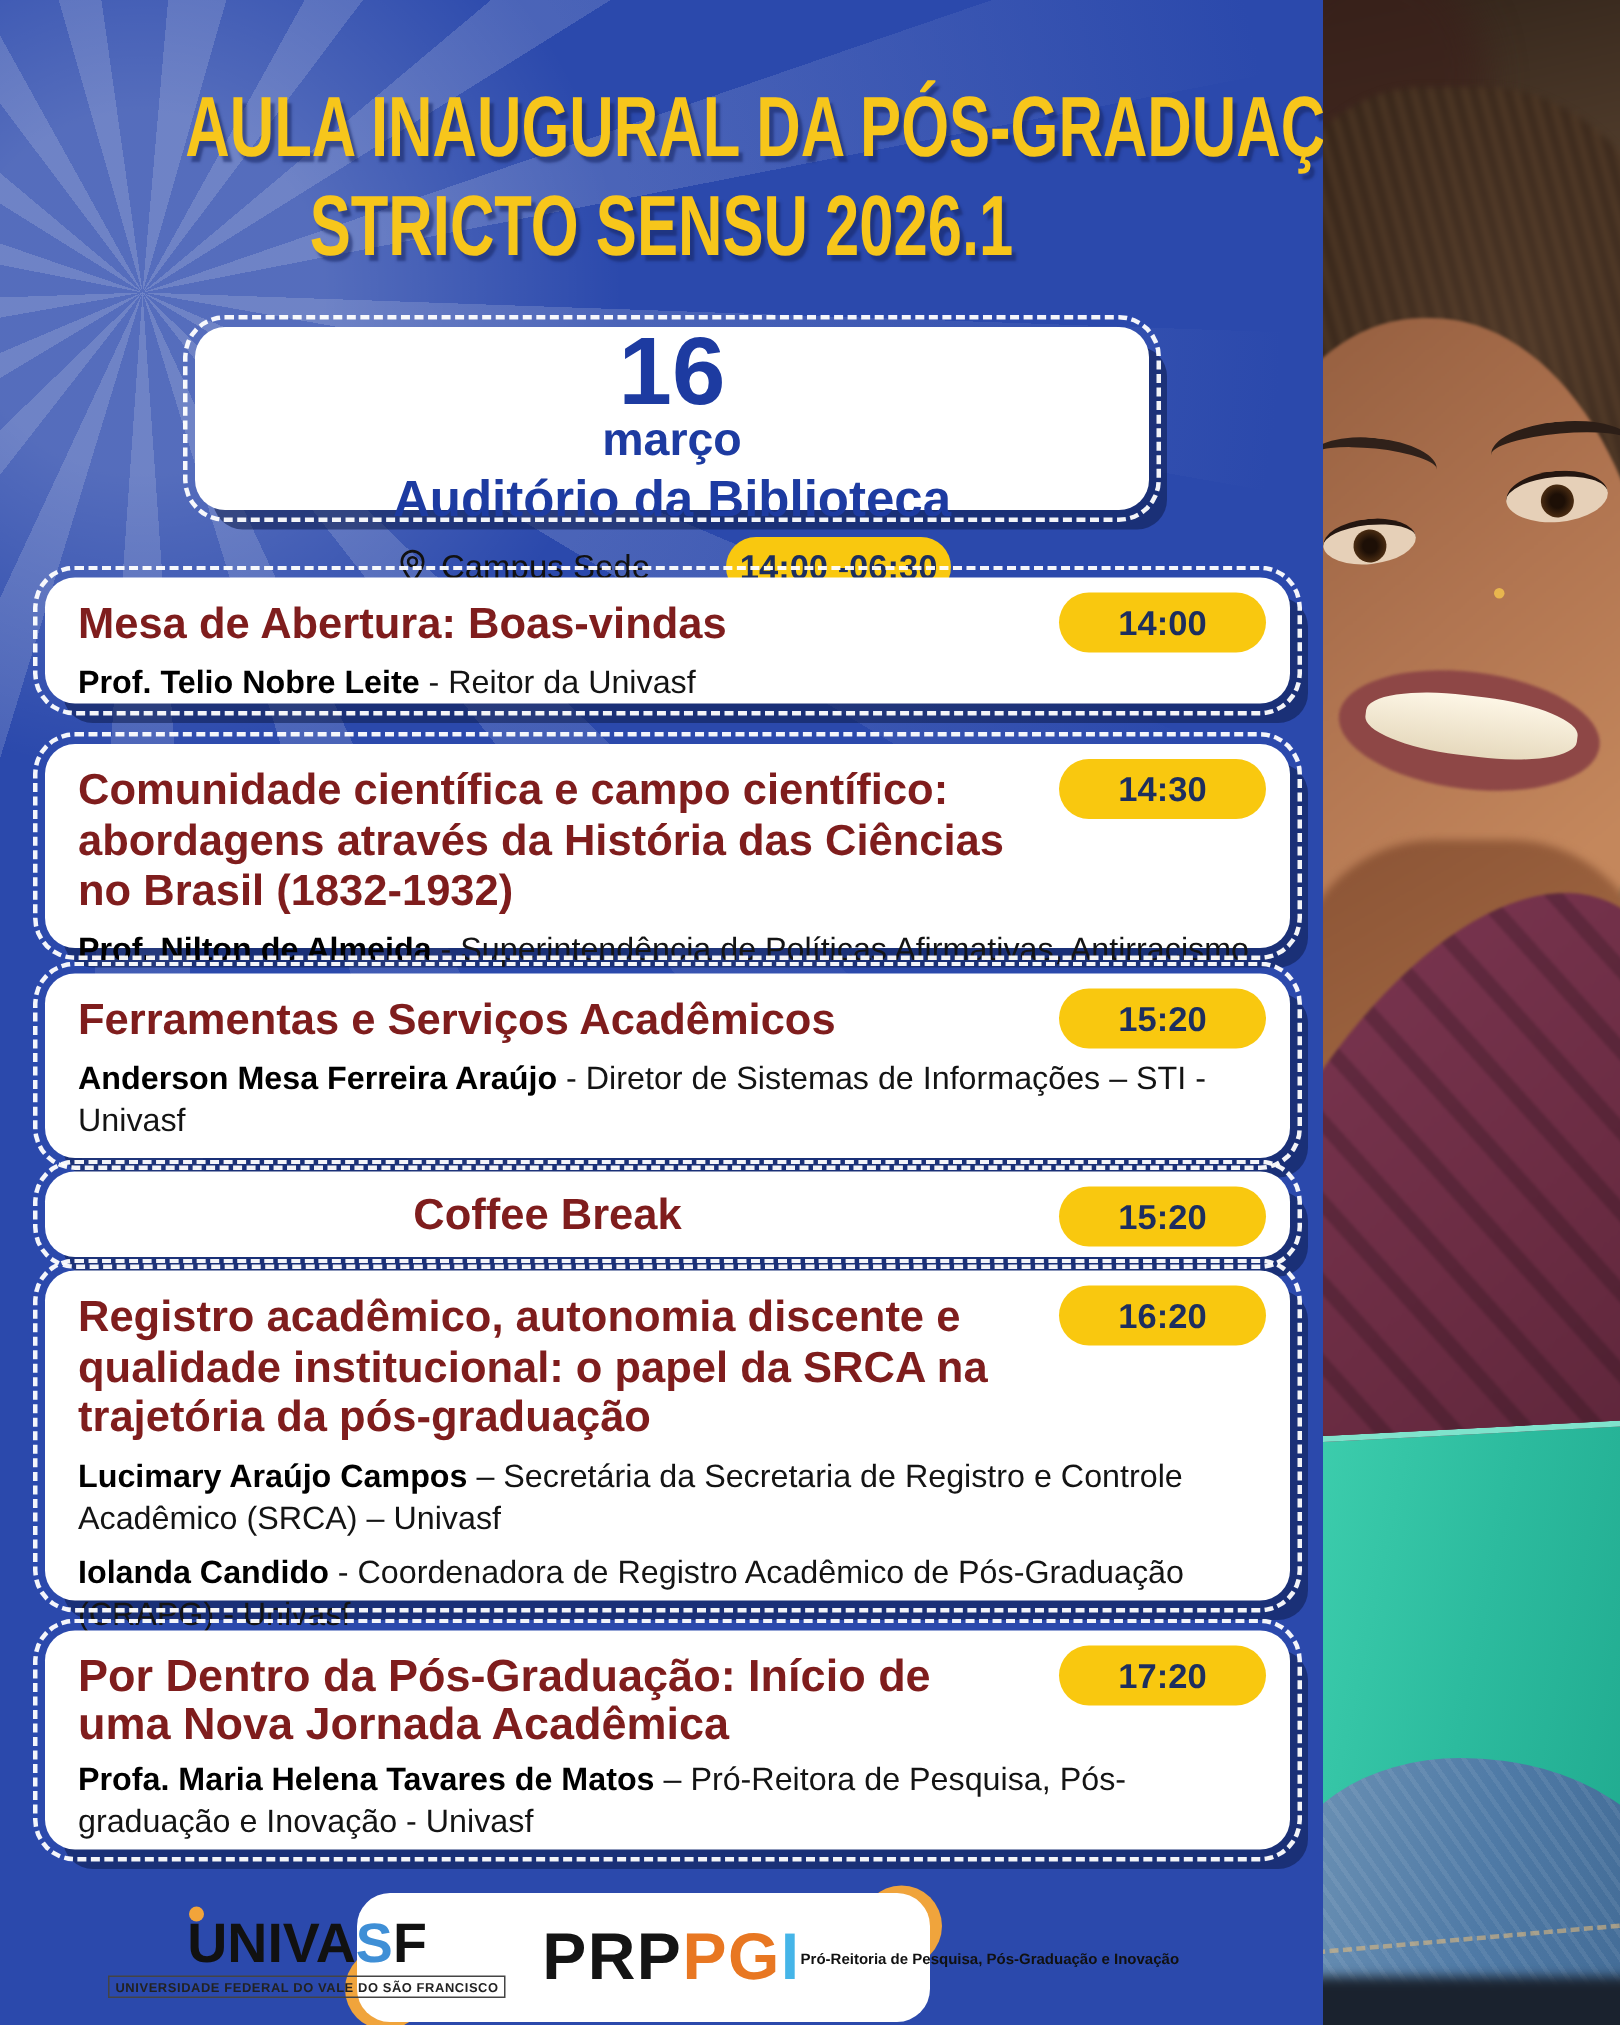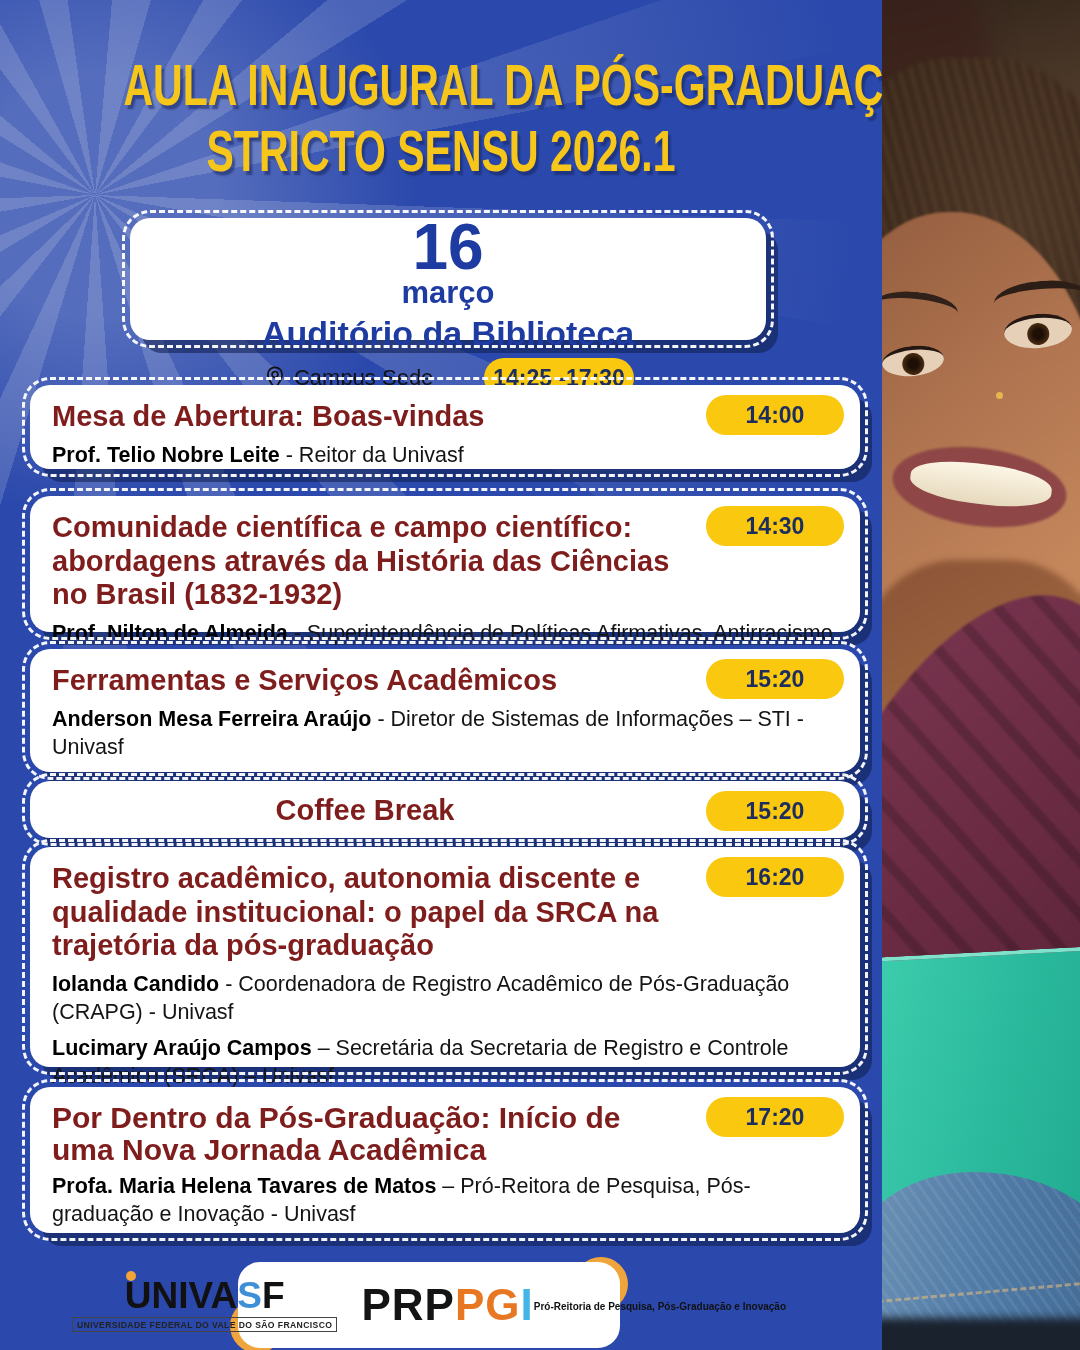--- a/index.html
+++ b/index.html
@@ -152,21 +152,21 @@
   <div class="date-divider"></div>
   <div class="date-right">
     <div class="venue">Auditório da Biblioteca</div>
     <div class="venue-row">
       <div class="campus">
         <svg class="pin-icon" viewBox="0 0 24 24">
           <path d="M12 2.2a6.6 6.6 0 0 0-6.6 6.6c0 4.8 6.6 12.6 6.6 12.6s6.6-7.8 6.6-12.6A6.6 6.6 0 0 0 12 2.2zm0 9.2a2.7 2.7 0 1 1 0-5.4 2.7 2.7 0 0 1 0 5.4z" fill="none" stroke="#111" stroke-width="1.6"></path>
         </svg>
         <span>Campus Sede</span>
       </div>
-      <span class="pill range">14:25 -17:30</span>
+      <span class="pill range">14:00 -06:30</span>
     </div>
   </div>
 </div>
 
 <section class="wcard sched card1">
   <h2 class="sc-title">Mesa de Abertura: Boas-vindas</h2>
   <span class="pill">14:00</span>
   <p class="speaker"><b>Prof. Telio Nobre Leite</b><span> - Reitor da Univasf</span></p>
 </section>
 
@@ -183,22 +183,22 @@
 </section>
 
 <section class="wcard sched card4">
   <h2 class="sc-title">Coffee Break</h2>
   <span class="pill">15:20</span>
 </section>
 
 <section class="wcard sched card5">
   <h2 class="sc-title">Registro acadêmico, autonomia discente e qualidade institucional: o papel da SRCA na trajetória da pós-graduação</h2>
   <span class="pill">16:20</span>
+  <p class="speaker"><b>Lucimary Araújo Campos</b><span> – Secretária da Secretaria de Registro e Controle Acadêmico (SRCA) – Univasf</span></p>
   <p class="speaker"><b>Iolanda Candido</b><span> - Coordenadora de Registro Acadêmico de Pós-Graduação (CRAPG) - Univasf</span></p>
-  <p class="speaker"><b>Lucimary Araújo Campos</b><span> – Secretária da Secretaria de Registro e Controle Acadêmico (SRCA) – Univasf</span></p>
 </section>
 
 <section class="wcard sched card6">
   <h2 class="sc-title">Por Dentro da Pós-Graduação: Início de uma Nova Jornada Acadêmica</h2>
   <span class="pill">17:20</span>
   <p class="speaker"><b>Profa. Maria Helena Tavares de Matos</b><span> – Pró-Reitora de Pesquisa, Pós-graduação e Inovação - Univasf</span></p>
 </section>
 
 <div class="logo-wrap">
   <div class="logo-accent tr"></div>

